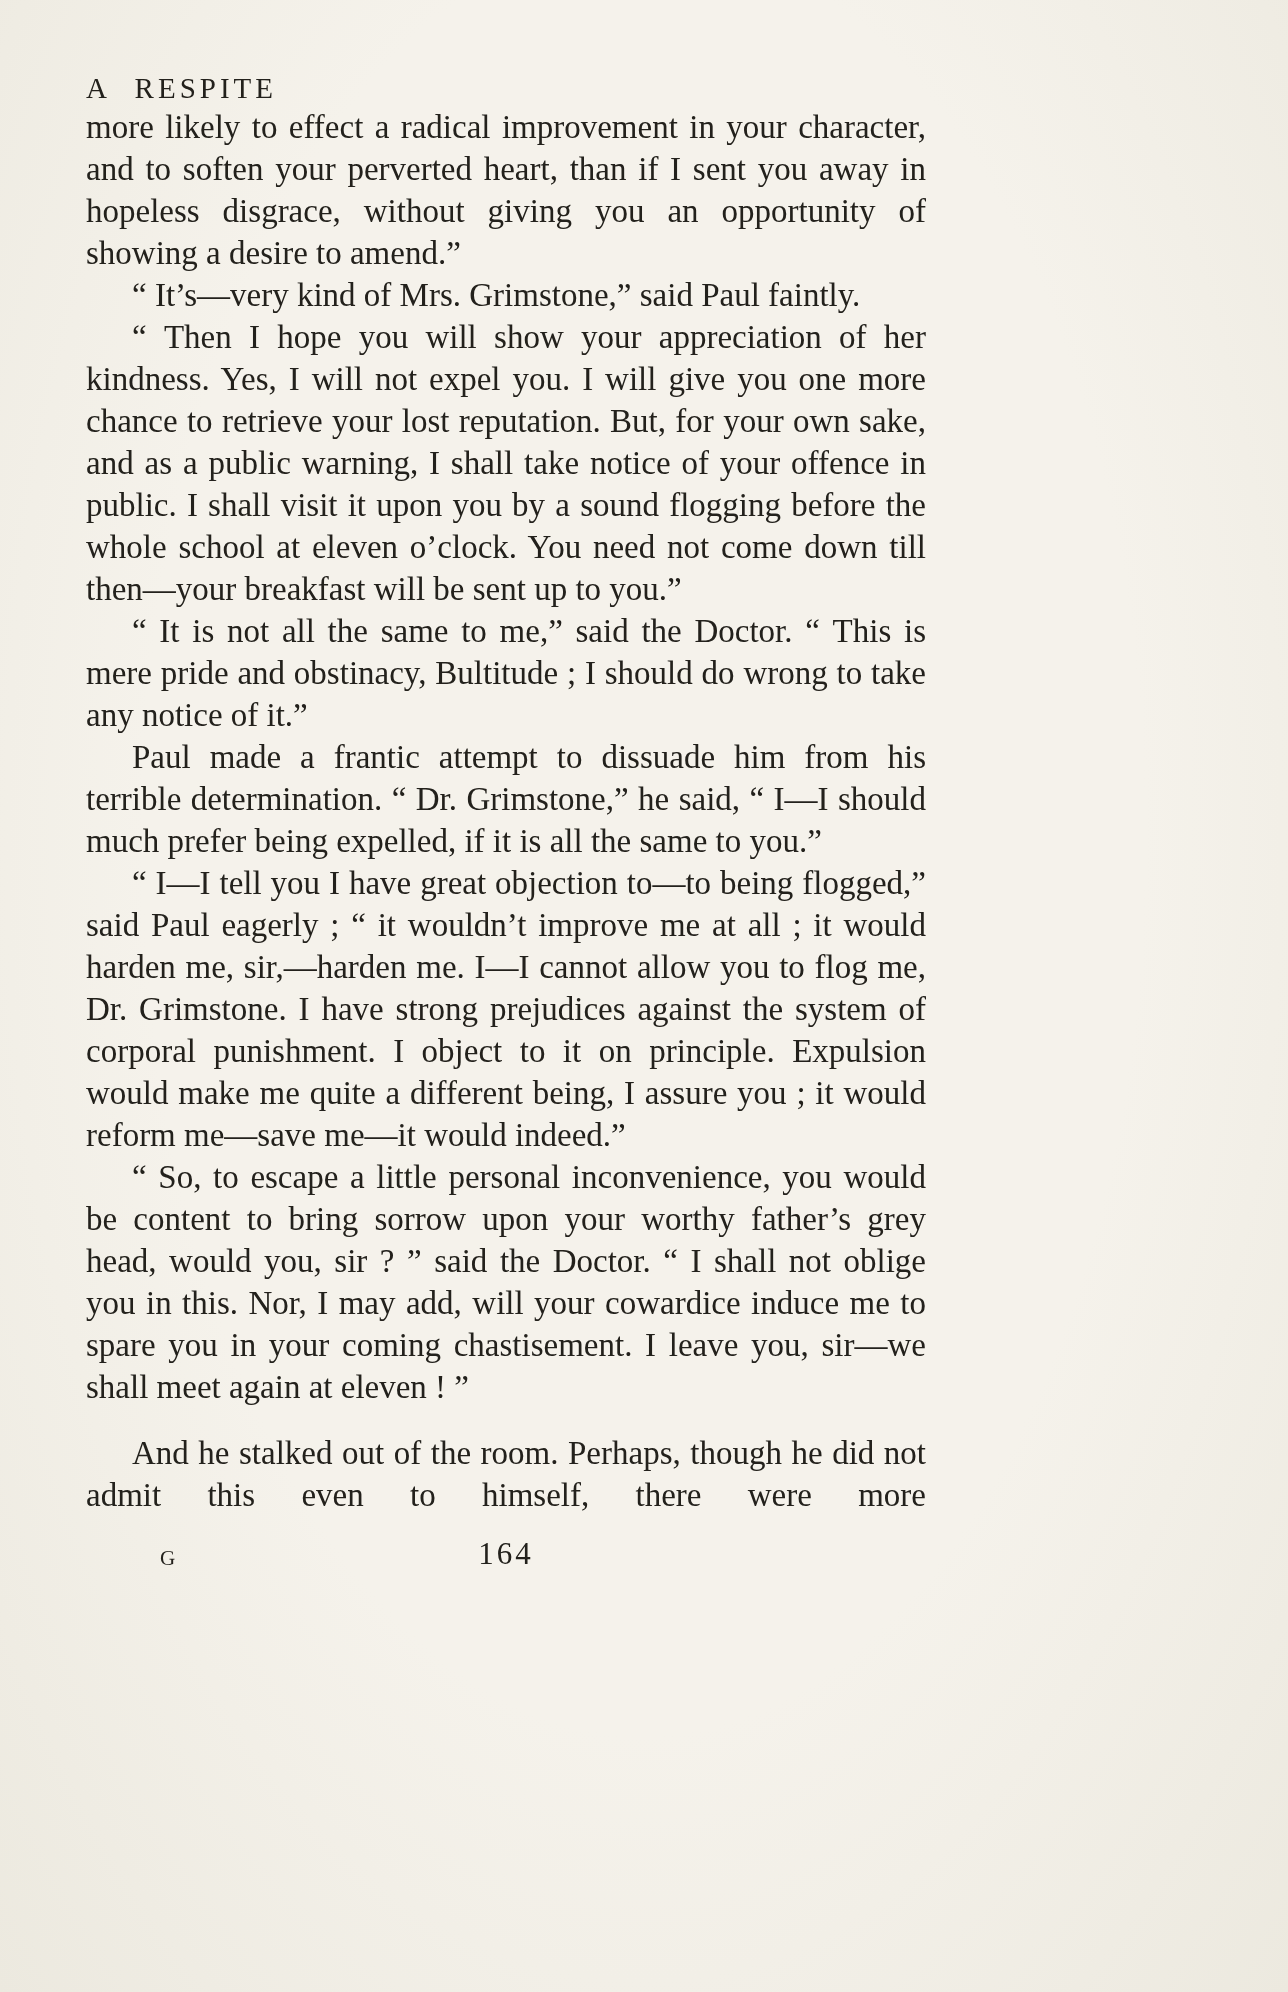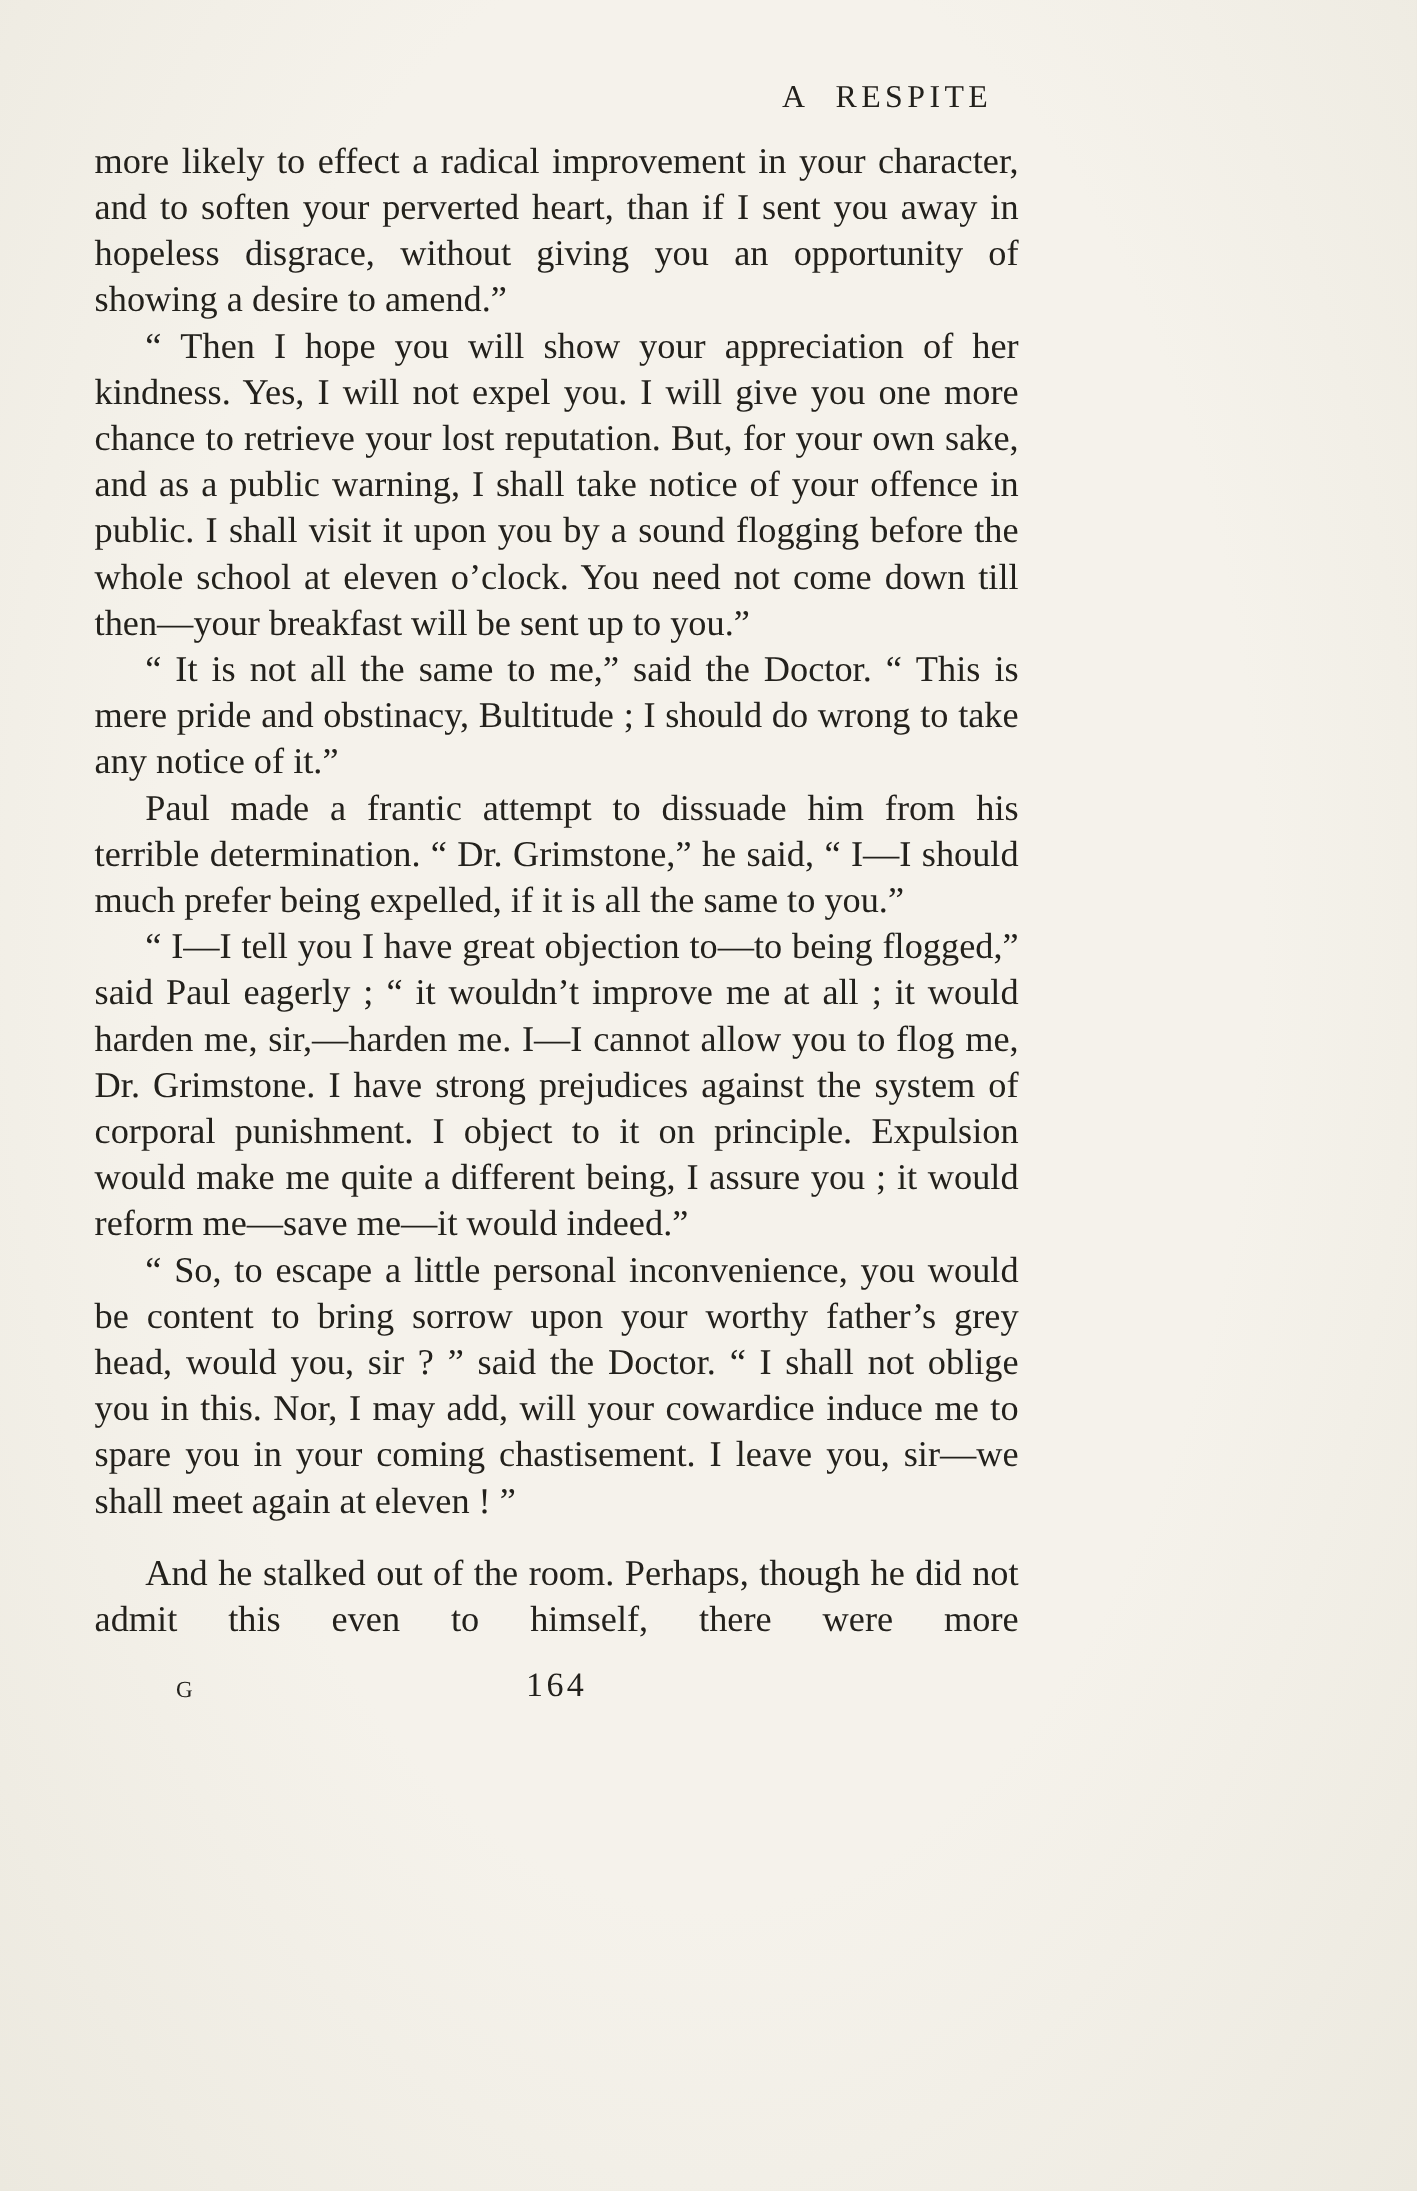--- a/index.html
+++ b/index.html
@@ -21,27 +21,25 @@
   }
 
   .text-block {
     position: absolute;
     left: 86px;
     top: 70px;
     width: 840px;
   }
 
   .running-header {
-    text-align: right;
     padding-right: 24px;
     font-size: 29px;
     line-height: 36px;
     letter-spacing: 4px;
     word-spacing: 14px;
-    margin-bottom: 20px;
     color: var(--ink, #23211c);
   }
 
   .para {
     font-size: 33px;
     line-height: 42px;
     text-align: justify;
     text-indent: 46px;
     color: var(--ink, #23211c);
   }
@@ -75,20 +73,21 @@
 </style>
 </head>
 <body>
 
 <div class="page">
   <div class="text-block">
 
     <div class="running-header">A RESPITE</div>
 
     <p class="para no-indent">more likely to effect a radical improvement in your character, and to soften your perverted heart, than if I sent you away in hopeless disgrace, without giving you an opportunity of showing a desire to amend.”</p>
+    <p class="para">“&nbsp;It’s—very kind of Mrs. Grimstone,” said Paul faintly.</p>
     <p class="para">“&nbsp;Then I hope you will show your appreciation of her kindness. Yes, I will not expel you. I will give you one more chance to retrieve your lost reputation. But, for your own sake, and as a public warning, I shall take notice of your offence in public. I shall visit it upon you by a sound flogging before the whole school at eleven o’clock. You need not come down till then—your breakfast will be sent up to you.”</p>
     <p class="para">“&nbsp;It is not all the same to me,” said the Doctor. “&nbsp;This is mere pride and obstinacy, Bultitude&nbsp;; I should do wrong to take any notice of it.”</p>
     <p class="para">Paul made a frantic attempt to dissuade him from his terrible determination. “&nbsp;Dr. Grimstone,” he said, “&nbsp;I—I should much prefer being expelled, if it is all the same to you.”</p>
     <p class="para">“&nbsp;I—I tell you I have great objection to—to being flogged,” said Paul eagerly&nbsp;; “&nbsp;it wouldn’t improve me at all&nbsp;; it would harden me, sir,—harden me. I—I cannot allow you to flog me, Dr. Grimstone. I have strong prejudices against the system of corporal punishment. I object to it on principle. Expulsion would make me quite a different being, I assure you&nbsp;; it would reform me—save me—it would indeed.”</p>
     <p class="para">“&nbsp;So, to escape a little personal inconvenience, you would be content to bring sorrow upon your worthy father’s grey head, would you, sir&nbsp;?&nbsp;” said the Doctor. “&nbsp;I shall not oblige you in this. Nor, I may add, will your cowardice induce me to spare you in your coming chastisement. I leave you, sir—we shall meet again at eleven&nbsp;!&nbsp;”</p>
     <p class="para fill-last">And he stalked out of the room. Perhaps, though he did not admit this even to himself, there were more</p>
 
     <div class="page-footer">
       <span class="signature-mark">G</span>
       <span class="page-number">164</span>

